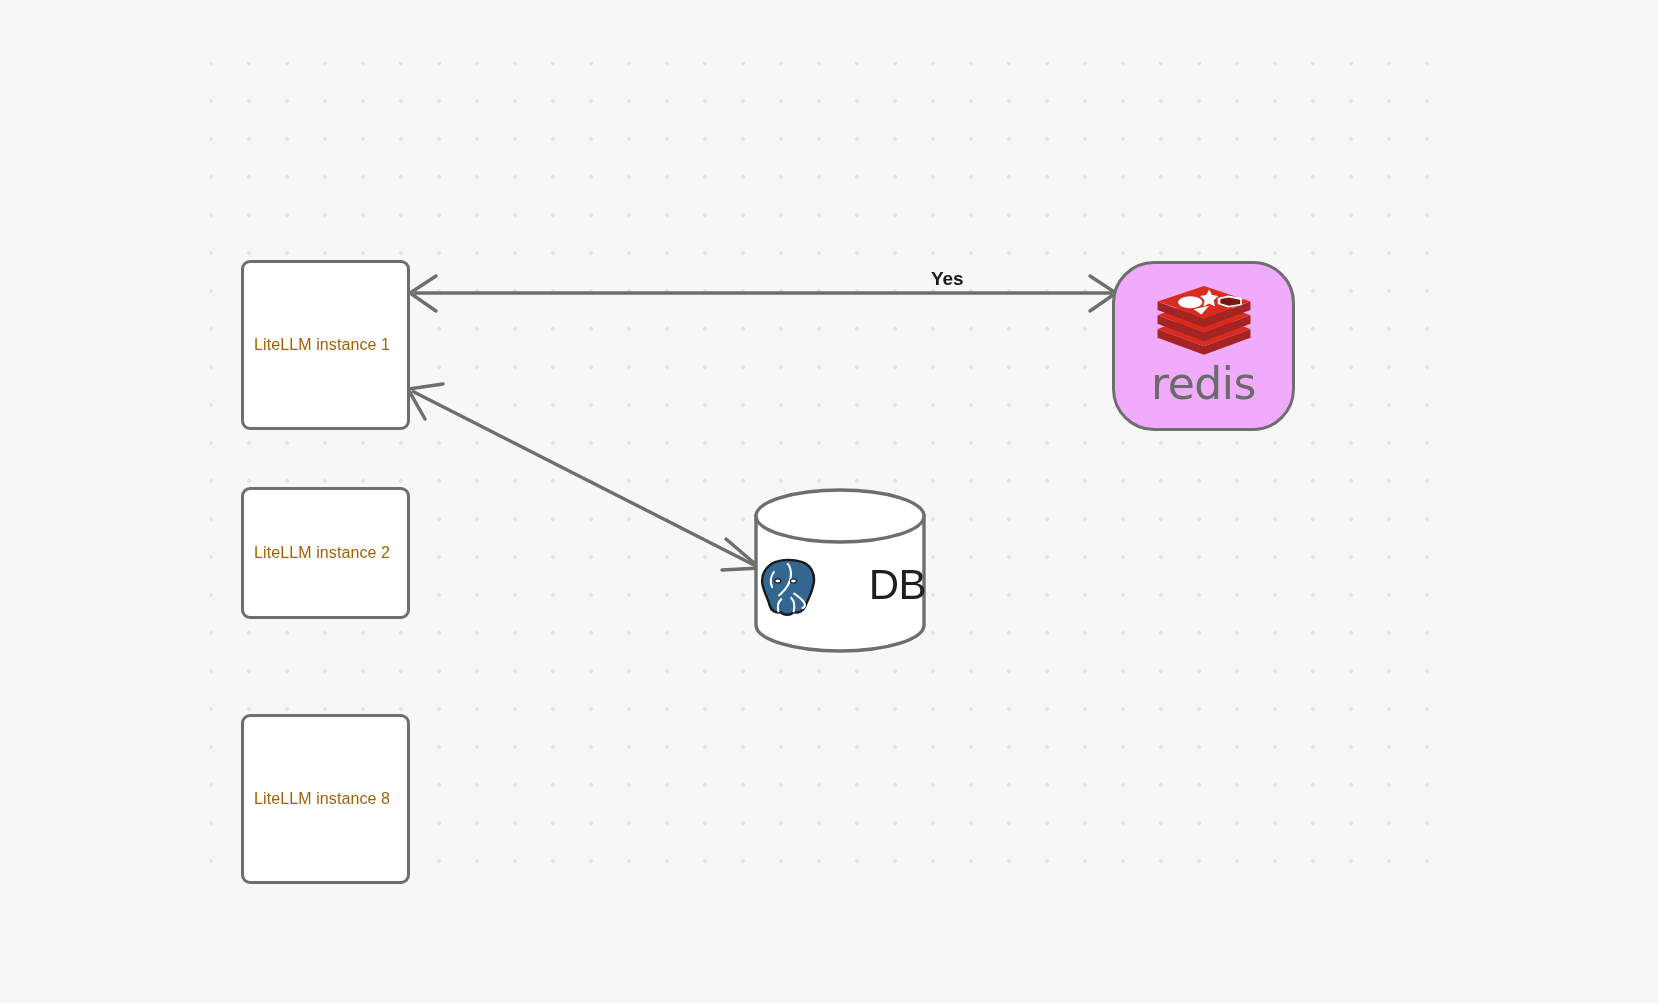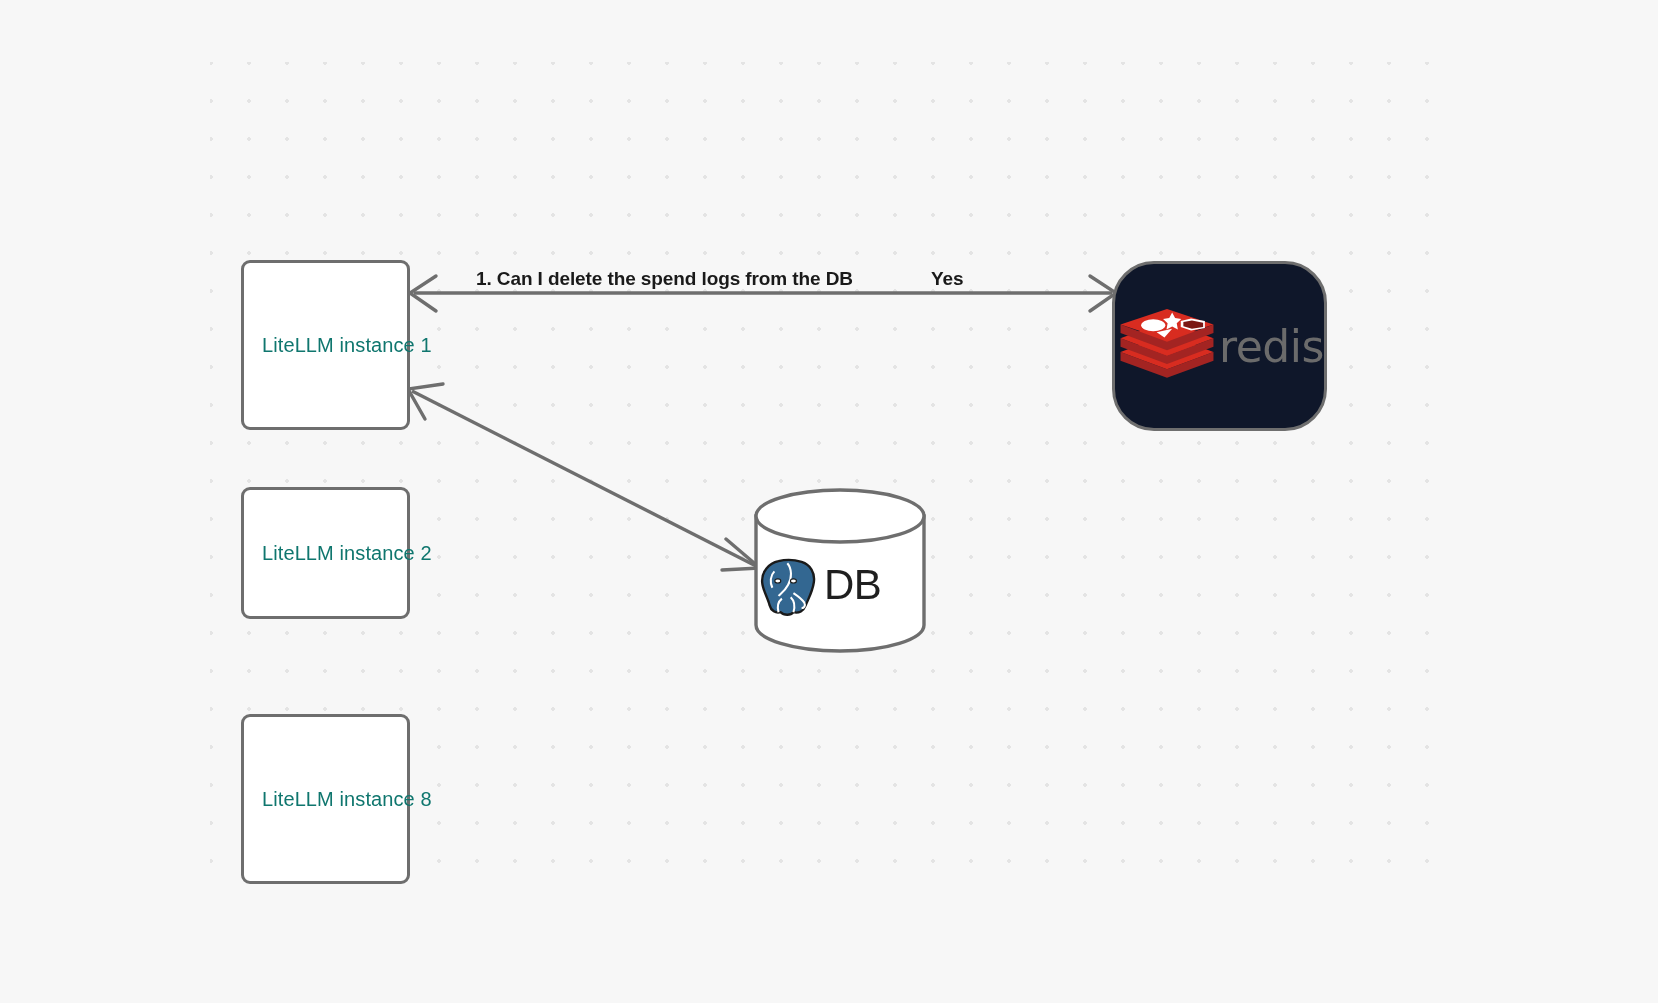--- a/index.html
+++ b/index.html
@@ -42,42 +42,42 @@
   .node-box {
     position: absolute;
     background: #ffffff;
     border: 3.5px solid #6e6e6e;
     border-radius: 9px;
     display: flex;
     align-items: center;
     justify-content: flex-start;
   }
   .node-box .node-label {
-    font-size: 20px;
-    color: #0f766e;
-    padding-left: 18px;
+    font-size: 16px;
+    color: #a16207;
+    padding-left: 10px;
     letter-spacing: 0.1px;
     white-space: nowrap;
   }
   #instance-1 { left: 241px; top: 260px; width: 169px; height: 170px; }
   #instance-2 { left: 241px; top: 487px; width: 169px; height: 132px; }
   #instance-3 { left: 241px; top: 714px; width: 169px; height: 170px; }
 
   
   #redis-node {
     position: absolute;
     left: 1112px;
     top: 261px;
-    width: 215px;
+    width: 183px;
     height: 170px;
-    background: #0f172a;
+    background: #f0abfc;
     border: 3.5px solid #6e6e6e;
     border-radius: 42px;
     display: flex;
-    flex-direction: row;
+    flex-direction: column;
     align-items: center;
     justify-content: center;
   }
   #redis-logo-mark { width: 104px; height: 74px; display: block; }
   #redis-wordmark {
     font-size: 44px;
     font-weight: 400;
     color: #6b6b6b;
     letter-spacing: -0.5px;
     line-height: 1;
@@ -93,21 +93,21 @@
     width: 172px;
     height: 163px;
   }
   #db-inner {
     position: absolute;
     left: 0; top: 0;
     width: 100%;
     height: 100%;
     display: flex;
     align-items: center;
-    justify-content: flex-start;
+    justify-content: space-between;
     gap: 2px;
     padding-top: 28px;
   }
   #pg-elephant { width: 68px; height: 68px; display: block; }
   #db-text {
     font-size: 42px;
     color: #1f1f1f;
     font-weight: 400;
     letter-spacing: -0.5px;
     line-height: 1;
@@ -206,16 +206,15 @@
         <path d="M49 18 C56 26 56 40 50 50 C46 58 40 62 36 66" fill="none" stroke="#ffffff" stroke-width="3"></path>
         <path d="M30 30 C24 36 23 46 27 54" fill="none" stroke="#ffffff" stroke-width="3"></path>
         <ellipse cx="35" cy="44" rx="4.4" ry="3" fill="#ffffff" stroke="#1a1a1a" stroke-width="1.6"></ellipse>
         <ellipse cx="58" cy="44" rx="4.4" ry="3" fill="#ffffff" stroke="#1a1a1a" stroke-width="1.6"></ellipse>
         <path d="M58 62 C64 66 70 70 74 76 C76 80 74 84 70 84" fill="none" stroke="#ffffff" stroke-width="3"></path>
       </svg>
       <span id="db-text">DB</span>
     </div>
   </div>
 
-  <div class="edge-label" id="label-step1">1.  Can I delete the spend logs from the DB</div>
   <div class="edge-label" id="label-step1-answer">Yes</div>
 
 </div>
 
 </body></html>

